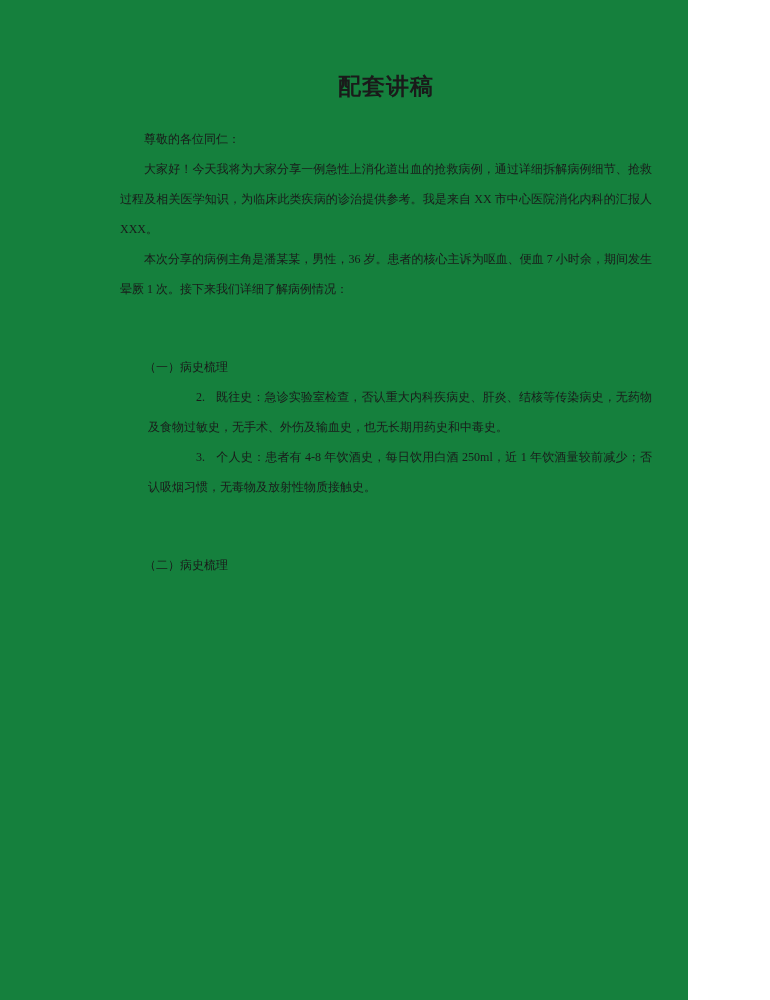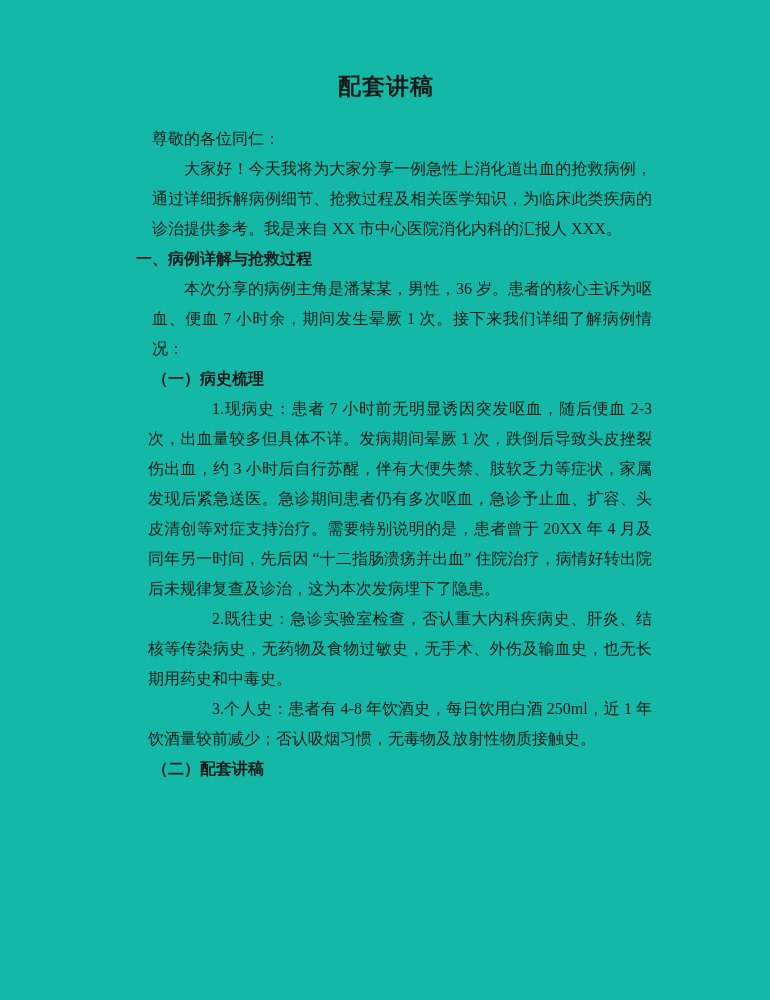--- a/index.html
+++ b/index.html
@@ -10,64 +10,64 @@
   }
   body {
     width: 770px;
     height: 1000px;
     overflow: hidden;
     font-family: "Liberation Serif", "DejaVu Serif", serif;
     color: #1a1a1a;
   }
   .page {
     position: relative;
-    width: 770px;
+    width: 688px;
     height: 1000px;
-    background: #14b8a6;
+    background: #15803d;
     box-sizing: border-box;
     padding: 8px;
   }
   .content {
     position: absolute;
     left: 120px;
     top: 72px;
     width: 532px;
   }
   .doc-title {
     font-size: 23px;
     font-weight: bold;
     text-align: center;
     letter-spacing: 1px;
     margin: 0 0 22px 0;
     line-height: 1.3;
     font-family: "Liberation Serif", "DejaVu Serif", serif;
   }
   p {
     margin: 0;
-    font-size: 16px;
+    font-size: 12px;
     line-height: 30px;
     text-align: justify;
     text-justify: inter-ideograph;
     word-break: break-all;
     font-family: "Liberation Serif", "DejaVu Serif", serif;
   }
   .salutation {
     text-indent: 2em;
   }
   .body-para {
     text-indent: 2em;
-    margin-left: 32px;
   }
   .section-heading {
     text-indent: 1em;
     font-weight: bold;
   }
   .sub-heading {
     text-indent: 2em;
-    font-weight: bold;
+    font-weight: normal;
+    margin-top: 48px;
   }
   .list-item {
     margin-left: 28px;
     width: 504px;
     text-indent: 2em;
     text-align: justify;
     text-justify: inter-ideograph;
   }
   .list-num {
     display: inline-block;
@@ -79,37 +79,33 @@
 
 <div class="page">
   <div class="content">
 
     <h1 class="doc-title">配套讲稿</h1>
 
     <p class="salutation">尊敬的各位同仁：</p>
 
     <p class="body-para">大家好！今天我将为大家分享一例急性上消化道出血的抢救病例，通过详细拆解病例细节、抢救过程及相关医学知识，为临床此类疾病的诊治提供参考。我是来自  XX  市中心医院消化内科的汇报人 XXX。</p>
 
-    <p class="section-heading">一、病例详解与抢救过程</p>
 
     <p class="body-para">本次分享的病例主角是潘某某，男性，36  岁。患者的核心主诉为呕血、便血  7  小时余，期间发生晕厥  1  次。接下来我们详细了解病例情况：</p>
 
     <p class="sub-heading">（一）病史梳理</p>
 
-    <p class="list-item">
-      <span class="list-num">1.</span><span>现病史：患者  7  小时前无明显诱因突发呕血，随后便血  2-3  次，出血量较多但具体不详。发病期间晕厥  1  次，跌倒后导致头皮挫裂伤出血，约  3  小时后自行苏醒，伴有大便失禁、肢软乏力等症状，家属发现后紧急送医。急诊期间患者仍有多次呕血，急诊予止血、扩容、头皮清创等对症支持治疗。需要特别说明的是，患者曾于 20XX  年  4  月及同年另一时间，先后因  “十二指肠溃疡并出血”  住院治疗，病情好转出院后未规律复查及诊治，这为本次发病埋下了隐患。</span>
-    </p>
 
     <p class="list-item">
       <span class="list-num">2.</span><span>既往史：急诊实验室检查，否认重大内科疾病史、肝炎、结核等传染病史，无药物及食物过敏史，无手术、外伤及输血史，也无长期用药史和中毒史。</span>
     </p>
 
     <p class="list-item">
       <span class="list-num">3.</span><span>个人史：患者有  4-8  年饮酒史，每日饮用白酒  250ml，近  1  年饮酒量较前减少；否认吸烟习惯，无毒物及放射性物质接触史。</span>
     </p>
 
 
-    <p class="sub-heading">（二）配套讲稿</p>
+    <p class="sub-heading">（二）病史梳理</p>
 
 
 
   </div>
 </div>
 
 </body></html>

